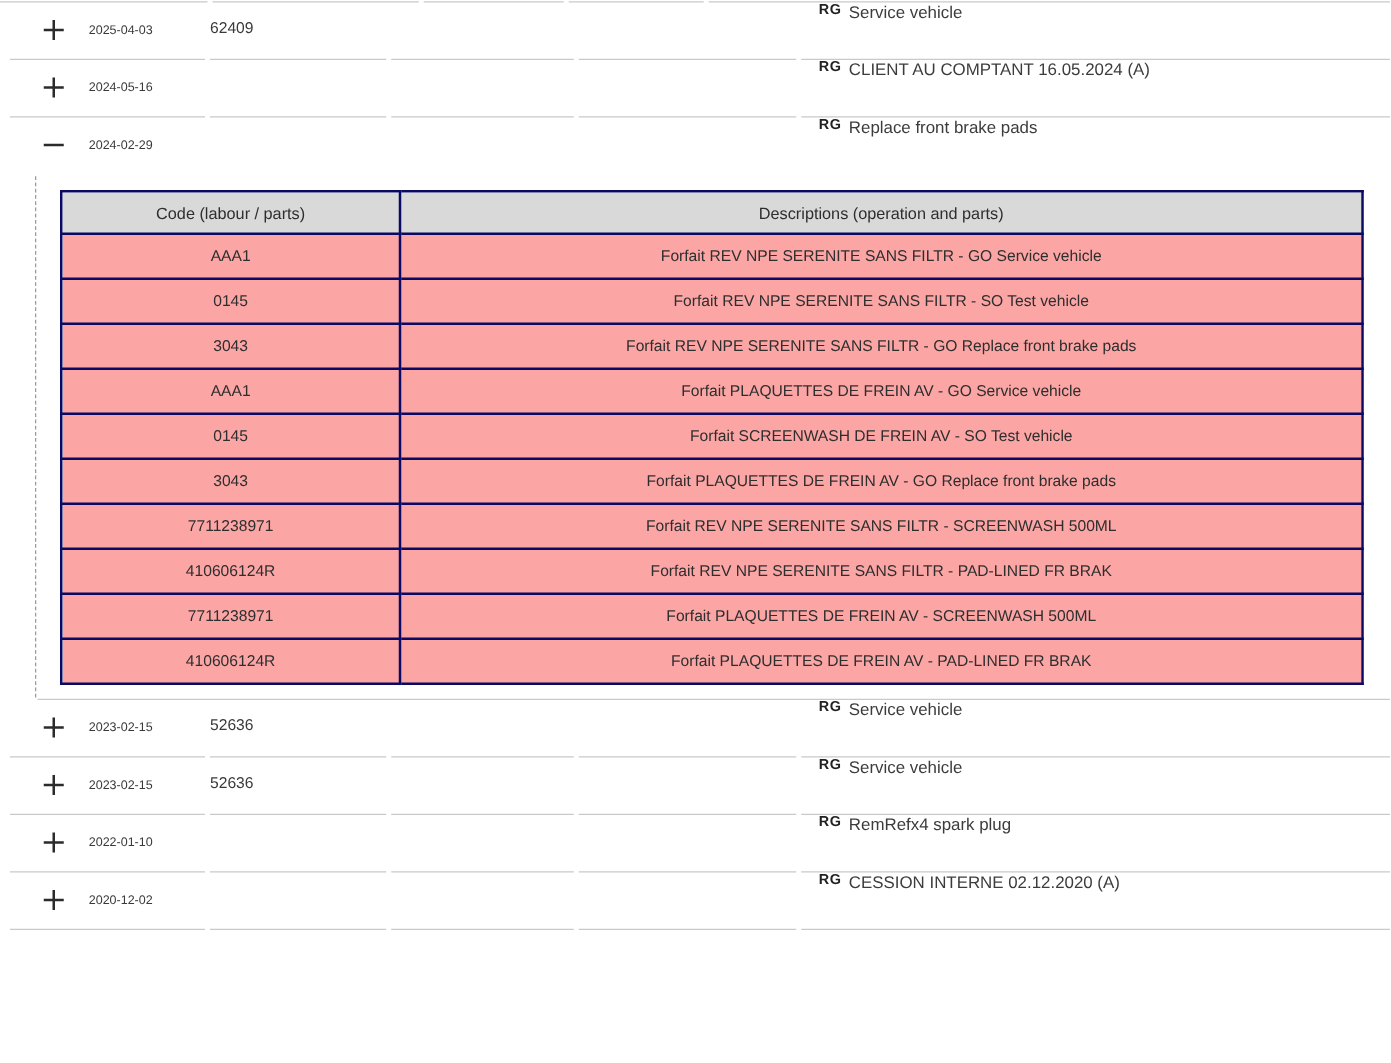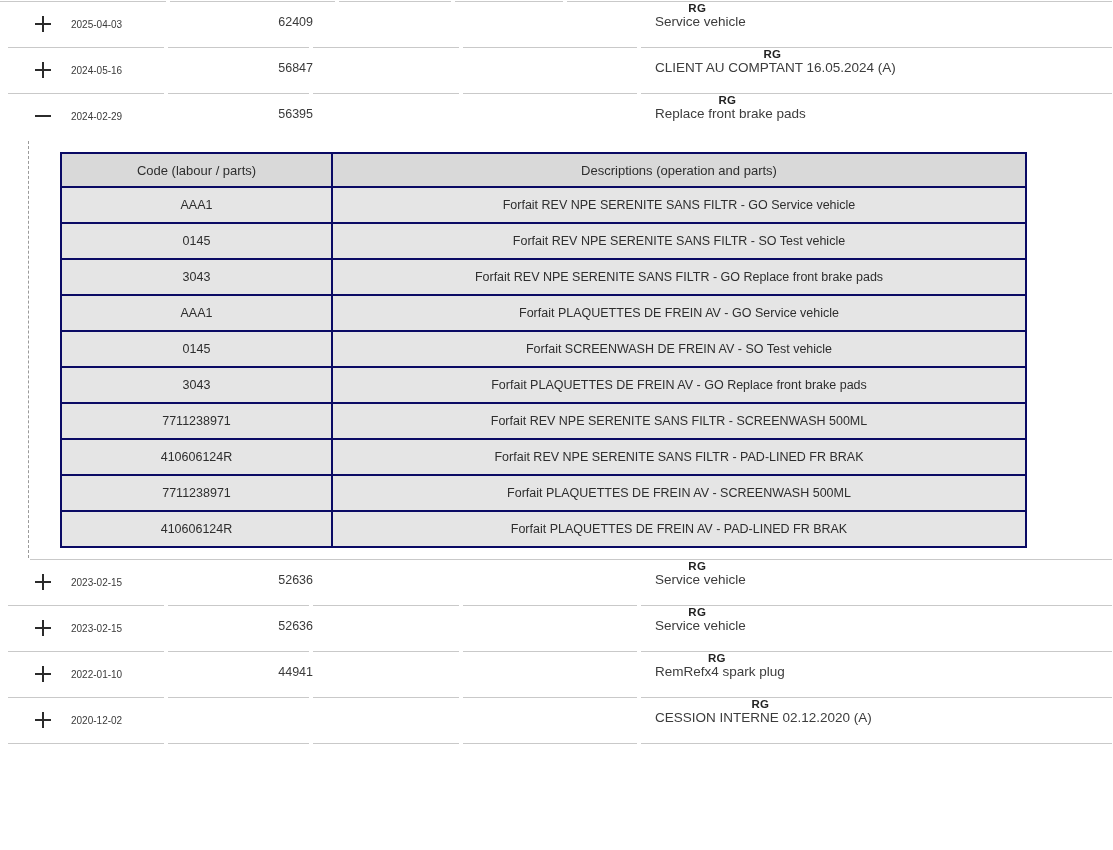--- a/index.html
+++ b/index.html
@@ -22,32 +22,32 @@
   .divider.row-style span:nth-child(4){width:174px;}
   .divider.row-style span:nth-child(5){flex:1;}
 
   
   .hrow{position:relative;height:45px;cursor:pointer;}
   .expander{position:absolute;left:35px;top:14px;width:16px;height:16px;}
   .expander::before{content:"";position:absolute;left:0;top:7px;width:16px;height:2px;background:#2b2b2b;}
   .expander::after{content:"";position:absolute;left:7px;top:0;width:2px;height:16px;background:#2b2b2b;}
   .expander.minus::after{display:none;}
   .hdate{position:absolute;left:71px;top:0;line-height:45px;font-size:10px;color:#3a3a3a;}
-  .hvalue{position:absolute;left:168px;width:145px;top:0;line-height:41px;text-align:right;font-size:12.5px;color:#3a3a3a;}
-  .hdesc{position:absolute;left:655px;top:0;height:45px;display:flex;align-items:center;font-size:13.5px;color:#3c3c3c;flex-direction:column;}
+  .hvalue{position:absolute;left:168px;width:145px;top:0;line-height:41px;text-align:left;font-size:12.5px;color:#3a3a3a;}
+  .hdesc{position:absolute;left:655px;top:0;height:45px;display:flex;font-size:13.5px;color:#3c3c3c;}
   .htag{font-weight:700;font-size:11.5px;letter-spacing:.4px;margin-right:6px;color:#222;}
 
   
   .detail{position:relative;padding:13px 0 0 0;}
   .treeline{position:absolute;left:28px;top:2px;bottom:2px;width:0;border-left:1px dashed #9a9a9a;}
-  table.detail-table{border-collapse:collapse;table-layout:fixed;width:967px;margin-left:60px;}
+  table.detail-table{border-collapse:collapse;table-layout:fixed;width:1043px;margin-left:48px;}
   table.detail-table th,table.detail-table td{border:2px solid #0a0a64;text-align:center;
        font-size:12.5px;color:#2e2e2e;padding:0 6px;overflow:hidden;white-space:nowrap;}
   table.detail-table th{background:#d9d9d9;height:32px;font-weight:400;font-size:13px;}
-  table.detail-table td{height:34px;background:#e5e5e5;}
+  table.detail-table td{height:34px;background:#fca5a5;}
   .col-code{width:271px;}
   .detail-bottom{height:1px;background:#c9c9c9;margin:11px 1px 0 30px;}
 </style>
 </head>
 <body>
 
 <div class="divider top-style">
   <span></span>
     <span></span>
     <span></span>
@@ -73,40 +73,38 @@
         <span></span>
         <span></span>
         <span></span>
     </div>
   </div>
 
   <div class="hrow-wrap">
     <div class="hrow">
       <span class="expander plus"></span>
       <span class="hdate">2024-05-16</span>
-      <span class="hvalue">56847</span>
       <span class="hdesc">
         <span class="htag">RG</span>
         <span class="htext">CLIENT AU COMPTANT 16.05.2024 (A)</span>
       </span>
     </div>
     <div class="divider row-style">
       <span></span>
         <span></span>
         <span></span>
         <span></span>
         <span></span>
     </div>
   </div>
 
   <div class="hrow-wrap">
     <div class="hrow">
       <span class="expander minus"></span>
       <span class="hdate">2024-02-29</span>
-      <span class="hvalue">56395</span>
       <span class="hdesc">
         <span class="htag">RG</span>
         <span class="htext">Replace front brake pads</span>
       </span>
     </div>
 
   </div>
 <div id="detail-section">
     <div class="detail">
       <div class="treeline"></div>
@@ -214,21 +212,20 @@
         <span></span>
         <span></span>
         <span></span>
     </div>
   </div>
 
   <div class="hrow-wrap">
     <div class="hrow">
       <span class="expander plus"></span>
       <span class="hdate">2022-01-10</span>
-      <span class="hvalue">44941</span>
       <span class="hdesc">
         <span class="htag">RG</span>
         <span class="htext">RemRefx4 spark plug</span>
       </span>
     </div>
     <div class="divider row-style">
       <span></span>
         <span></span>
         <span></span>
         <span></span>

